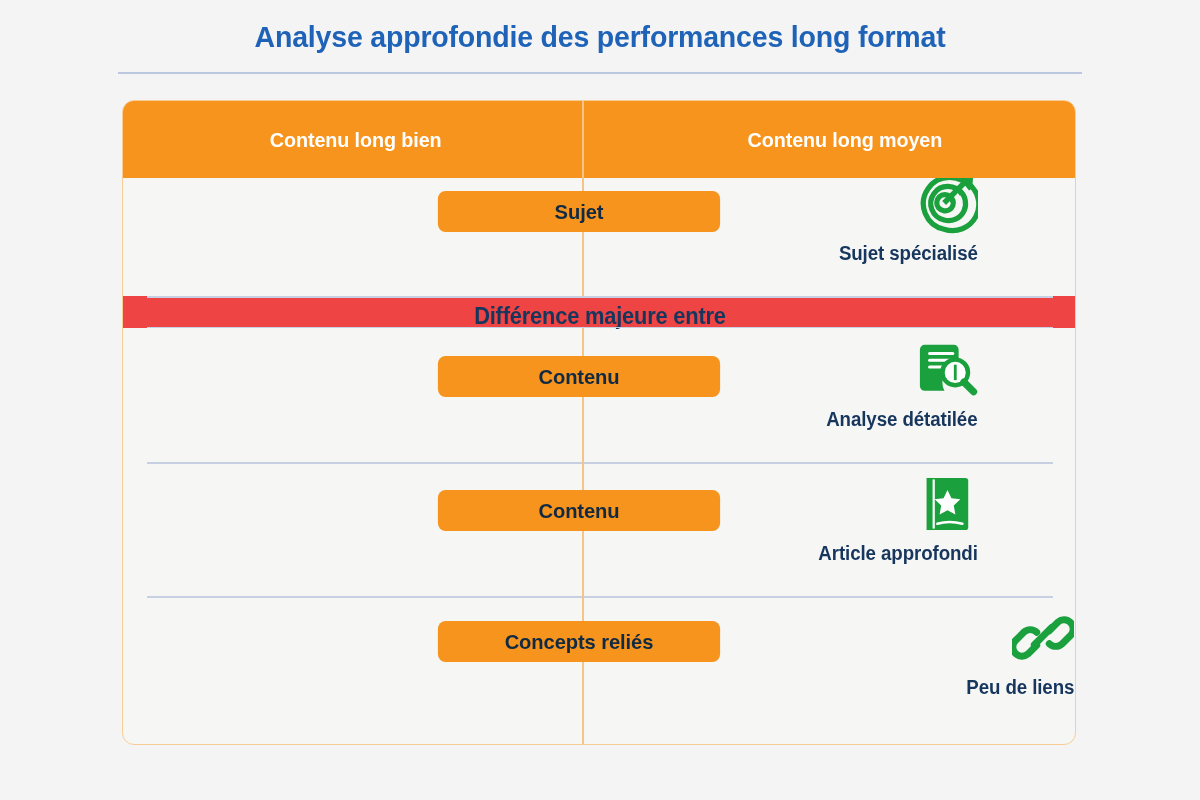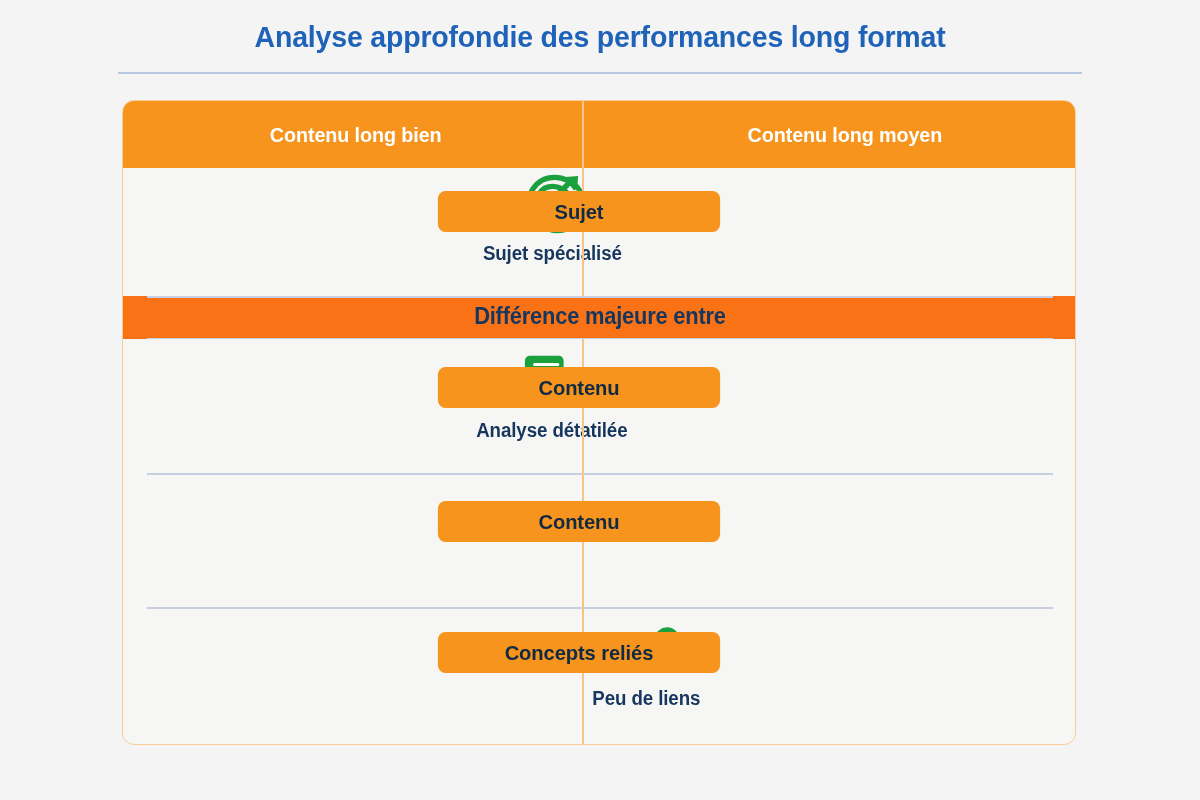--- a/index.html
+++ b/index.html
@@ -64,21 +64,21 @@
     background: #f6c48a;
     z-index: 4;
   }
 
   
   .header-row {
     position: absolute;
     left: 0;
     top: 0;
     width: 954px;
-    height: 67px;
+    height: 77px;
     display: flex;
     background: #f7941d;
     z-index: 2;
   }
   .header-cell {
     flex: 1 1 0;
     display: flex;
     align-items: center;
     justify-content: center;
     color: #ffffff;
@@ -117,21 +117,21 @@
     flex: 1 1 0;
     height: 134px;
     position: relative;
   }
   .cell-inner {
     position: absolute;
     left: 0; right: 0;
     top: 8px;
     display: flex;
     flex-direction: column;
-    align-items: center;
+    align-items: flex-end;
     justify-content: flex-start;
   }
   .cell-inner.l { padding-right: 96px; }
   .cell-inner.r { padding-left: 92px; }
 
   .icon-box {
     width: 68px;
     height: 68px;
     display: flex;
     align-items: center;
@@ -167,23 +167,23 @@
     transform: scaleX(0.96);
   }
   .pill.p1 { top: 29px; }
   .pill.p2 { top: 28px; }
   .pill.p3 { top: 28px; }
   .pill.p4 { top: 25px; }
 
   
   .band {
     position: relative;
-    height: 43px;
+    height: 32px;
     z-index: 6;
-    background: #f97316;
+    background: #ef4444;
   }
   .band-line {
     position: absolute;
     left: 24px;
     width: 906px;
     height: 1.5px;
     background: #c6d0e2;
   }
   .band-line.top { top: 0; }
   .band-line.bottom { bottom: 0; }
@@ -270,20 +270,34 @@
           <div class="cell-label">Analyse détatilée</div>
         </div>
       </div>
       <div class="pill p2">
         <span>Contenu</span>
       </div>
     </div>
 
     <div class="data-row">
       <div class="row-sep" style="top:0"></div>
+      <div class="cell">
+        <div class="cell-inner l">
+          <div class="icon-box">
+            <svg width="54" height="62" viewBox="0 0 56 64">
+              <path d="M7 5h40a3 3 0 0 1 3 3v48a3 3 0 0 1-3 3H7Z" fill="#1aa03c"></path>
+              <rect x="7" y="5" width="5.5" height="54" fill="#1aa03c"></rect>
+              <path d="M14.2 6.5v51" stroke="#ffffff" stroke-width="2.3"></path>
+              <path d="M28.5 17.5 L32.6 26 L41.8 27.2 L35 33.6 L36.7 42.8 L28.5 38.4 L20.3 42.8 L22 33.6 L15.2 27.2 L24.4 26 Z" fill="#ffffff"></path>
+              <path d="M18 52.5c8-2.4 17-2.4 26 0" fill="none" stroke="#ffffff" stroke-width="2.6" stroke-linecap="round"></path>
+            </svg>
+          </div>
+          <div class="cell-label">Article approfondi</div>
+        </div>
+      </div>
       <div class="pill p3">
         <span>Contenu</span>
       </div>
     </div>
 
     <div class="data-row">
       <div class="row-sep" style="top:0"></div>
       <div class="pill p4">
         <span>Concepts reliés</span>
       </div>

